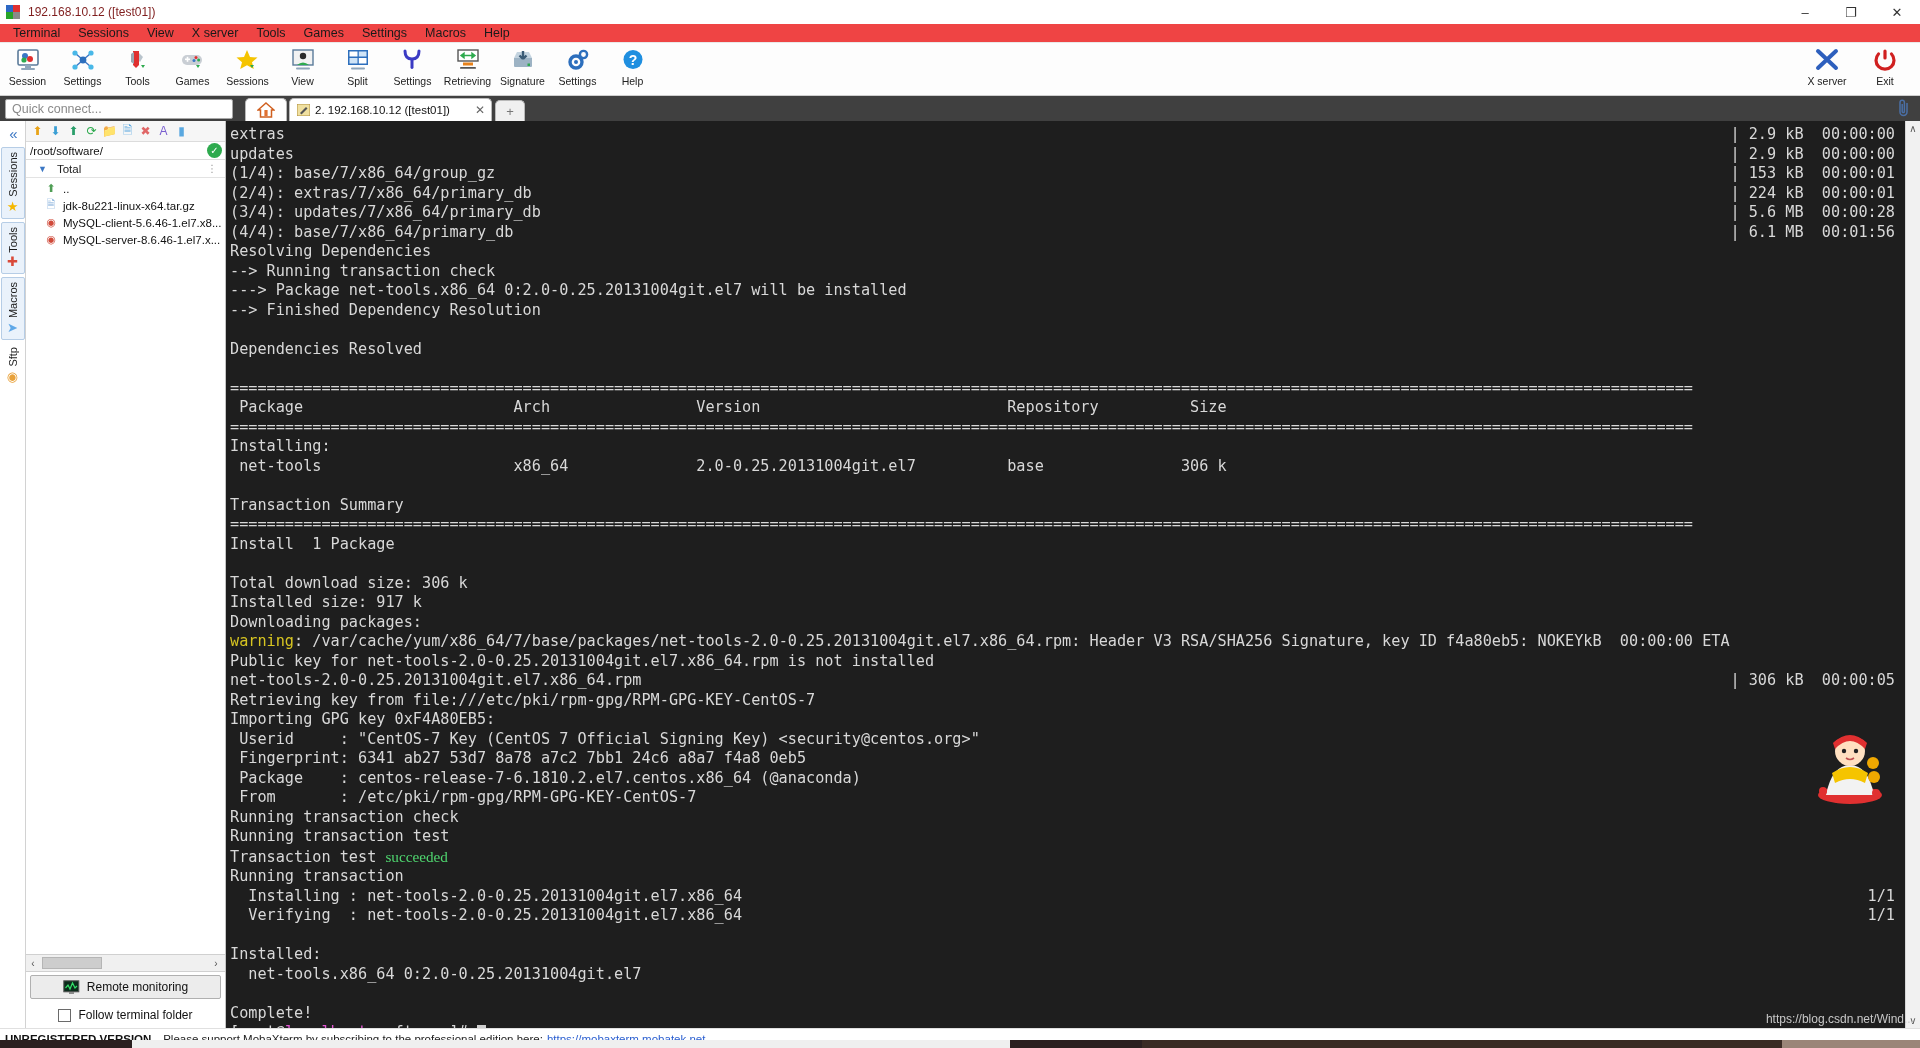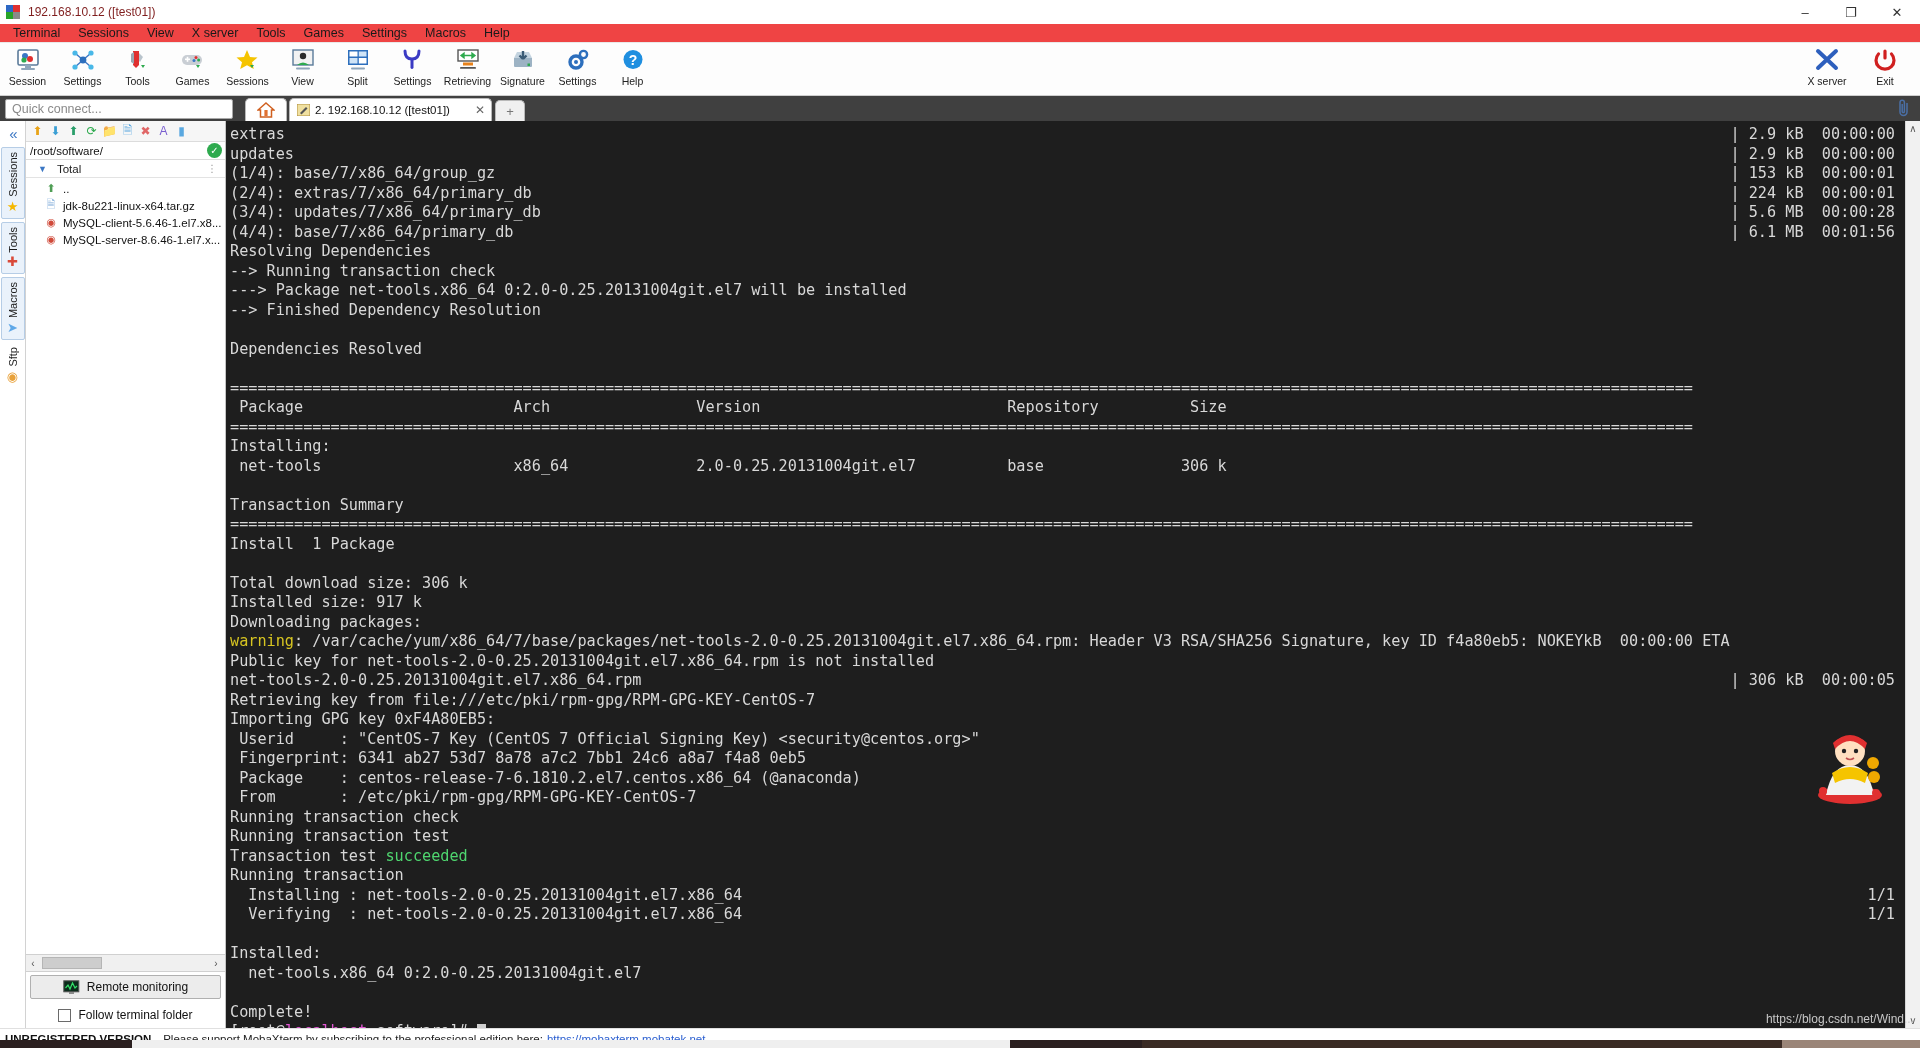--- a/index.html
+++ b/index.html
@@ -116,21 +116,21 @@
   
   .termwrap { flex: 1; display: flex; min-width: 0; background: #1e1e1e; position: relative; }
   .term {
     flex: 1; background: #1e1e1e; color: #d8d8d8;
     font-family: "DejaVu Sans Mono", "Liberation Mono", monospace;
     font-size: 15.2px; line-height: 19.5px; white-space: pre;
     padding: 4px 0 0 4px; overflow: hidden; letter-spacing: 0px;
   }
   .term .yellow { color: #d7c521; }
   .term .magenta { color: #e256d4; }
-  .term .green { color: #4fd66f; }
+  .term .green { color: #4fd66f; font-family: Liberation Serif, serif; }
   .cursor { display: inline-block; width: 9px; height: 15px; background: #cfcfcf;
             vertical-align: -3px; }
   .scroll { width: 15px; background: #f1f1f1; border-left: 1px solid #d6d6d6;
             display: flex; flex-direction: column; align-items: center; }
   .scroll .sarr { font-size: 10px; color: #5a5a5a; padding: 2px 0; }
   .scroll .strack { flex: 1; width: 15px; background: #f1f1f1; }
 
   
   .mascot { position: absolute; right: 22px; top: 600px; width: 92px; height: 86px; z-index: 4; }
 

